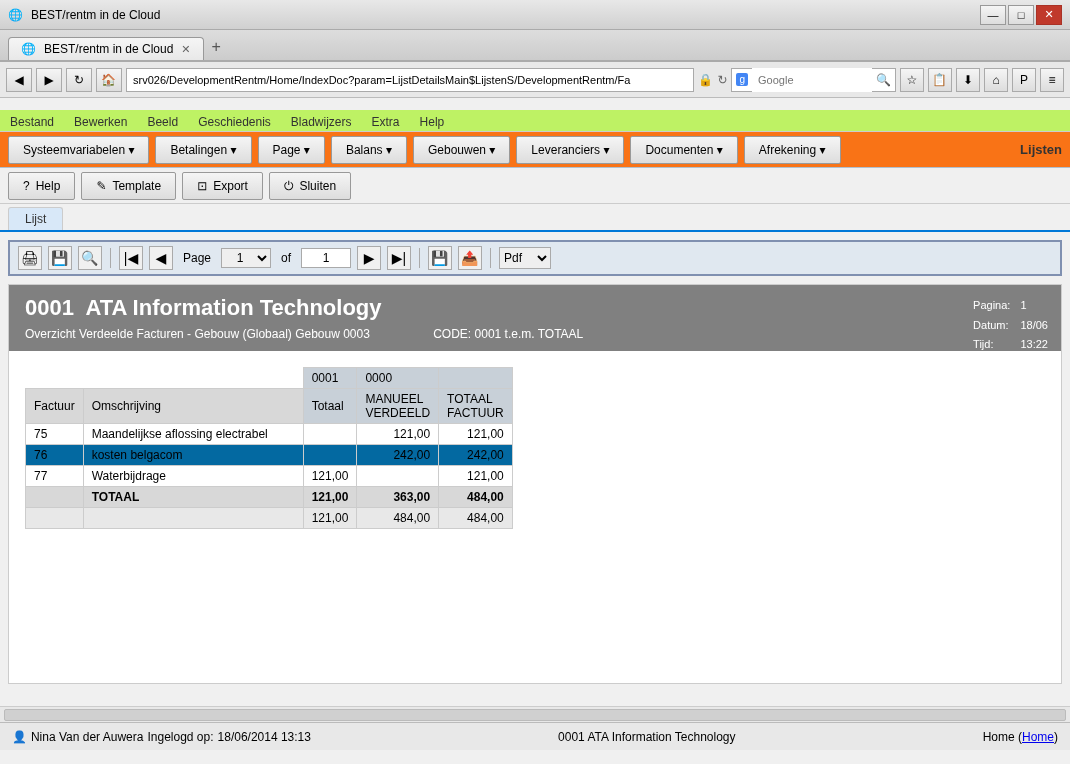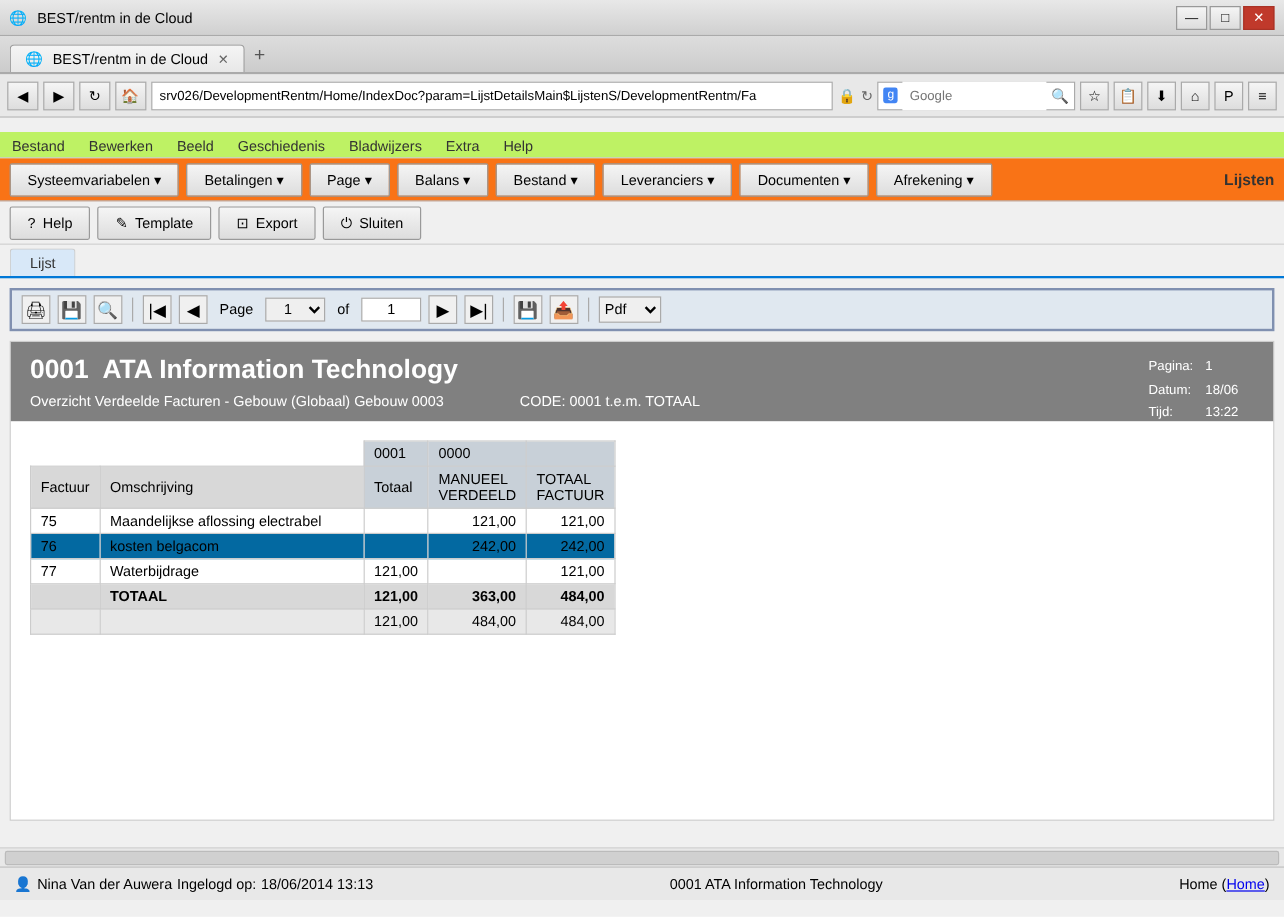--- a/index.html
+++ b/index.html
@@ -167,21 +167,21 @@
     .report-header {
       background: #808080;
       color: white;
       padding: 10px 16px;
       position: relative;
     }
     .report-title { font-size: 22px; font-weight: bold; }
     .report-subtitle { font-size: 12px; margin-top: 6px; }
     .report-meta {
       position: absolute;
-      right: 20px;
+      right: 4px;
       top: 10px;
       font-size: 11px;
       text-align: left;
       line-height: 1.6;
     }
     .report-meta table td { padding: 0 4px; }
 
     
     .data-table-container { padding: 16px 16px; }
     .data-table {
@@ -288,21 +288,21 @@
   <span class="menu-item">Bladwijzers</span>
   <span class="menu-item">Extra</span>
   <span class="menu-item">Help</span>
 </div>
 
 <div class="toolbar" style="background:#f97316; border-bottom:1px solid #b0c0d0;">
   <button class="toolbar-btn">Systeemvariabelen ▾</button>
   <button class="toolbar-btn">Betalingen ▾</button>
   <button class="toolbar-btn">Page ▾</button>
   <button class="toolbar-btn">Balans ▾</button>
-  <button class="toolbar-btn">Bestand ▾</button>
+  <button class="toolbar-btn">Gebouwen ▾</button>
   <button class="toolbar-btn">Leveranciers ▾</button>
   <button class="toolbar-btn">Documenten ▾</button>
   <button class="toolbar-btn">Afrekening ▾</button>
   <span class="toolbar-right">Lijsten</span>
 </div>
 
 <div class="toolbar" style="background:#f0f0f0;">
   <button class="toolbar-btn">
     <span>?</span>
     <span>Help</span>

